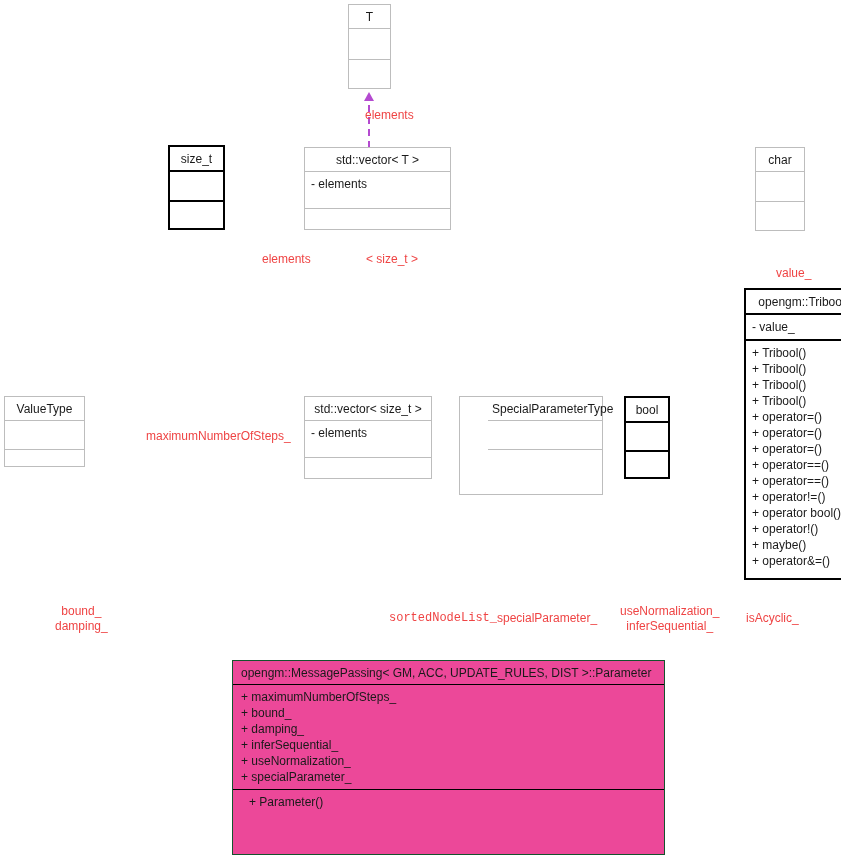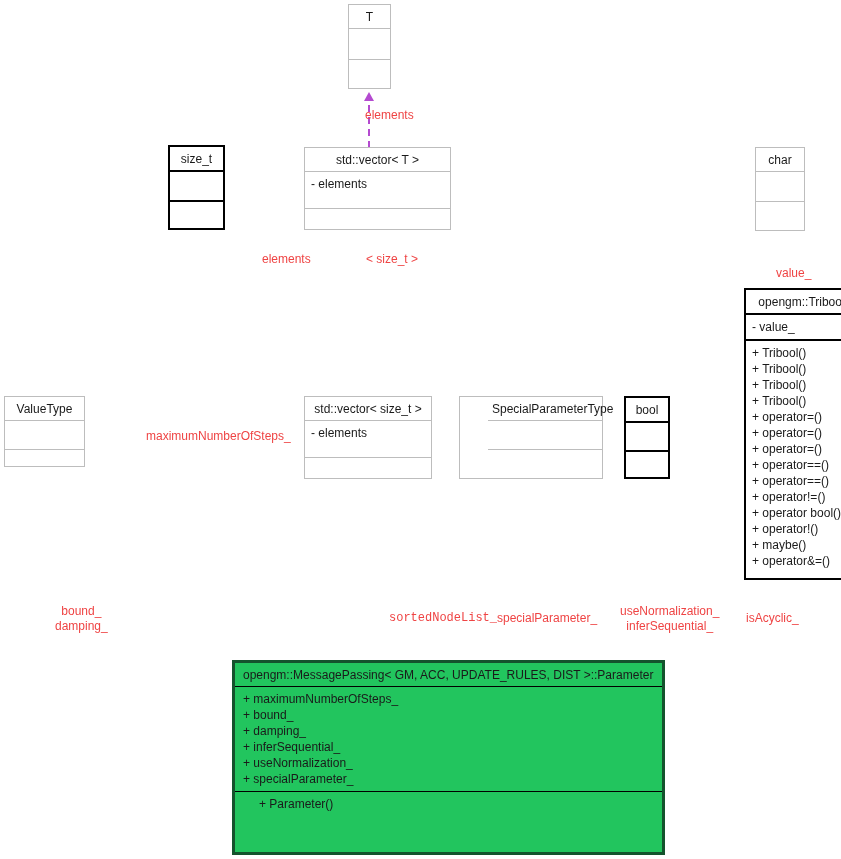--- a/index.html
+++ b/index.html
@@ -28,22 +28,22 @@
     box-sizing: border-box;
     background: #ffffff;
     border: 1px solid #bdbdbd;
     font-size: 12px;
     color: #1a1a1a;
   }
   .node.strong {
     border: 2px solid #000000;
   }
   .node.filled {
-    background: #22c55e;
-    border: 3px solid #14532d;
+    background: #ec4899;
+    border: 1px solid #14532d;
   }
   .node .title {
     text-align: center;
     padding: 5px 4px 4px 4px;
     white-space: nowrap;
     line-height: 14px;
   }
   .node .sep {
     height: 1px;
     background: #bdbdbd;
@@ -214,21 +214,21 @@
   <div class="node" style="left:304px; top:396px; width:128px; height:83px;">
     <div class="title">std::vector&lt; size_t &gt;</div>
     <div class="sep"></div>
     <div class="sect" style="height:28px;">
       <div class="row">- elements</div>
     </div>
     <div class="sep"></div>
     <div class="sect empty" style="height:28px;"></div>
   </div>
 
-  <div class="node" style="left:459px; top:396px; width:144px; height:83px;padding-left:28px;">
+  <div class="node" style="left:459px; top:396px; width:144px; height:99px;padding-left:28px;">
     <div class="title">SpecialParameterType</div>
     <div class="sep"></div>
     <div class="sect empty" style="height:28px;"></div>
     <div class="sep"></div>
     <div class="sect empty" style="height:28px;"></div>
   </div>
 
   <div class="node strong" style="left:624px; top:396px; width:46px; height:83px;">
     <div class="title">bool</div>
     <div class="sep"></div>
@@ -242,21 +242,21 @@
     <div class="sep"></div>
     <div class="sect" style="padding-left:8px;">
       <div class="row">+ maximumNumberOfSteps_</div>
       <div class="row">+ bound_</div>
       <div class="row">+ damping_</div>
       <div class="row">+ inferSequential_</div>
       <div class="row">+ useNormalization_</div>
       <div class="row">+ specialParameter_</div>
     </div>
     <div class="sep"></div>
-    <div class="sect" style="padding-left:24px;">
+    <div class="sect" style="padding-left:16px;">
       <div class="row">+ Parameter()</div>
     </div>
   </div>
 
   <div class="edge-label" style="left:365px; top:108px;">elements</div>
 
   <div class="edge-label" style="left:262px; top:252px;">elements</div>
 
   <div class="edge-label" style="left:366px; top:252px;">&lt; size_t &gt;</div>
 

